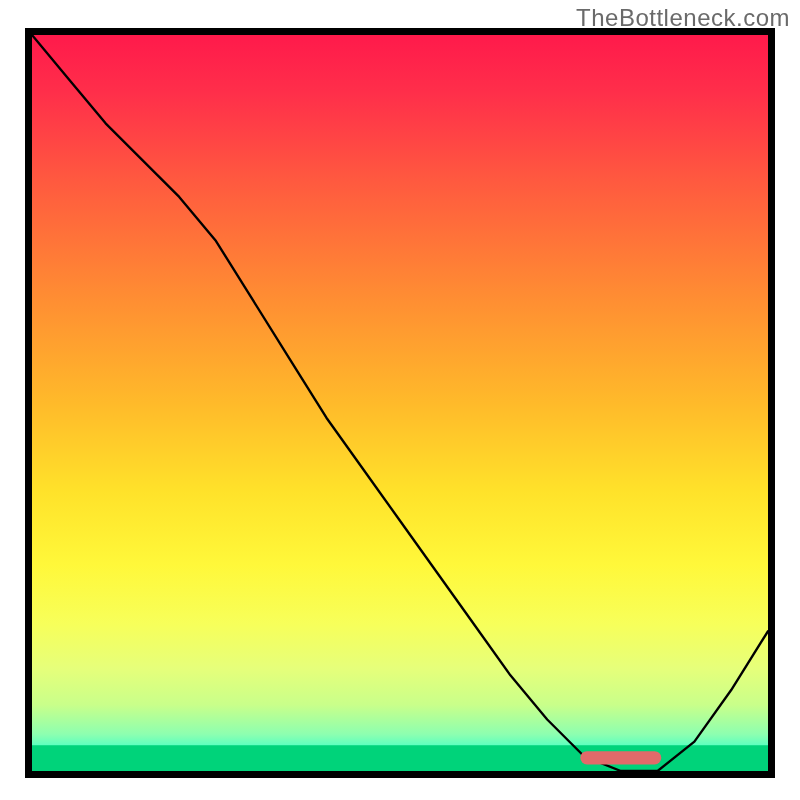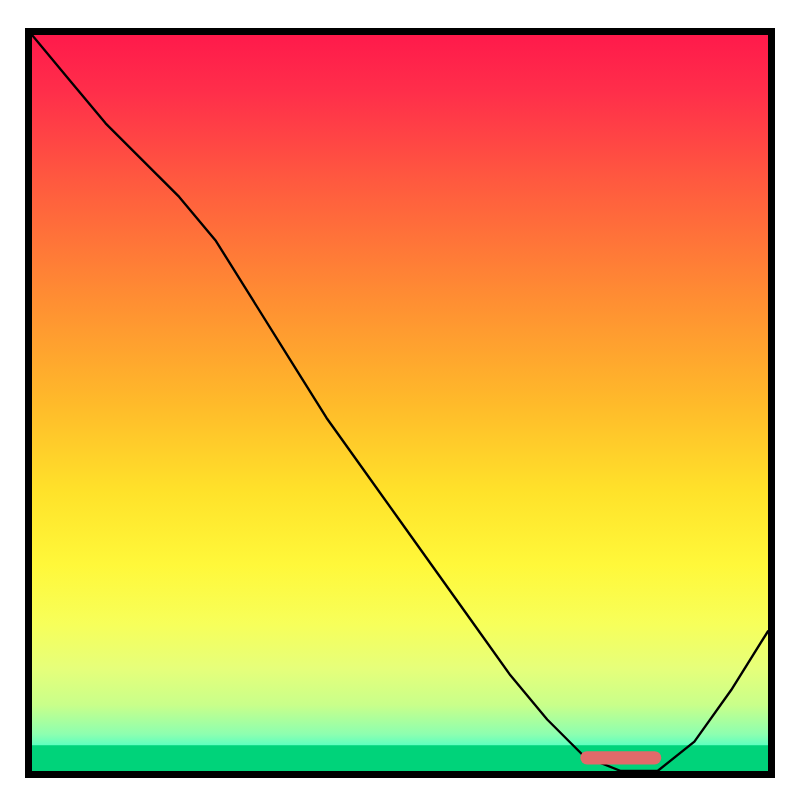--- a/index.html
+++ b/index.html
@@ -44,20 +44,21 @@
   svg.bg, svg.curve, svg.marker {
     position: absolute;
     left: 0; top: 0;
     width: 100%; height: 100%;
   }
 </style>
 </head>
 <body>
 
 <div class="frame">
+  <div class="watermark">TheBottleneck.com</div>
 
   <div class="plot-outer">
     <div class="plot-inner">
 
       <svg class="bg" viewBox="0 0 1000 1000" preserveAspectRatio="none">
         <defs>
           <linearGradient id="grad" x1="0" y1="0" x2="0" y2="1">
               <stop offset="0%" stop-color="#ff1a4b"></stop>
               <stop offset="8%" stop-color="#ff2f4a"></stop>
               <stop offset="20%" stop-color="#ff5a3f"></stop>

